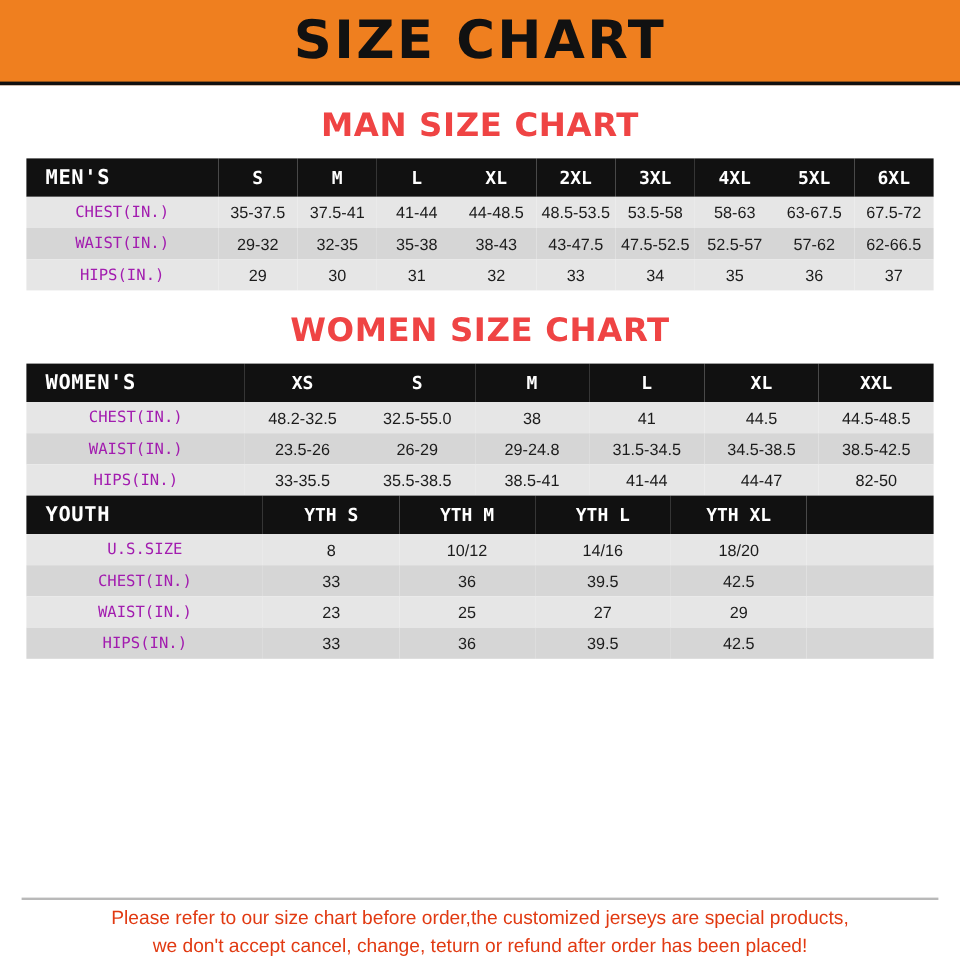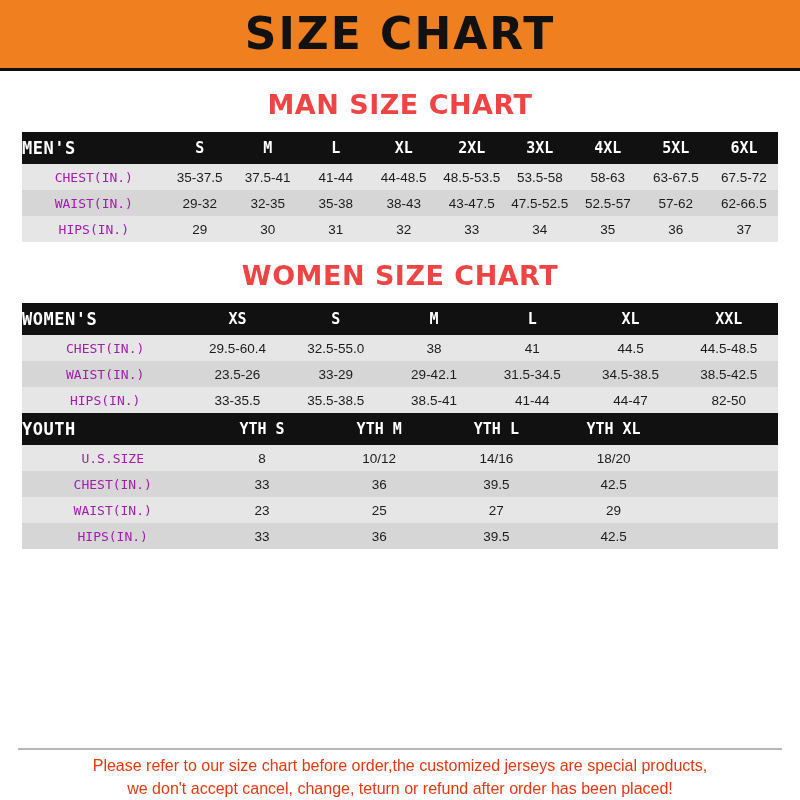--- a/index.html
+++ b/index.html
@@ -70,20 +70,21 @@
   table.size-table thead th {
     background: #111111;
     color: #ffffff;
     font-family: "DejaVu Sans Mono", monospace;
     font-weight: bold;
     font-size: 15px;
     height: 32px;
   }
   table.size-table thead th.row-label-head {
     text-align: left;
+    padding-left: 16px;
     font-size: 17px;
     letter-spacing: 0.5px;
   }
   table.size-table tbody tr.band-a td {
     background: #e6e6e6;
   }
   table.size-table tbody tr.band-b td {
     background: #d6d6d6;
   }
   table.size-table tbody td.row-label {
@@ -184,32 +185,32 @@
             <th>S</th>
             <th>M</th>
             <th>L</th>
             <th>XL</th>
             <th>XXL</th>
           </tr>
         </thead>
         <tbody>
           <tr class="band-a">
             <td class="row-label">CHEST(IN.)</td>
-            <td>29.5-60.4</td>
+            <td>48.2-32.5</td>
             <td>32.5-55.0</td>
             <td>38</td>
             <td>41</td>
             <td>44.5</td>
             <td>44.5-48.5</td>
           </tr>
           <tr class="band-b">
             <td class="row-label">WAIST(IN.)</td>
             <td>23.5-26</td>
-            <td>33-29</td>
-            <td>29-42.1</td>
+            <td>26-29</td>
+            <td>29-24.8</td>
             <td>31.5-34.5</td>
             <td>34.5-38.5</td>
             <td>38.5-42.5</td>
           </tr>
           <tr class="band-a">
             <td class="row-label">HIPS(IN.)</td>
             <td>33-35.5</td>
             <td>35.5-38.5</td>
             <td>38.5-41</td>
             <td>41-44</td>

